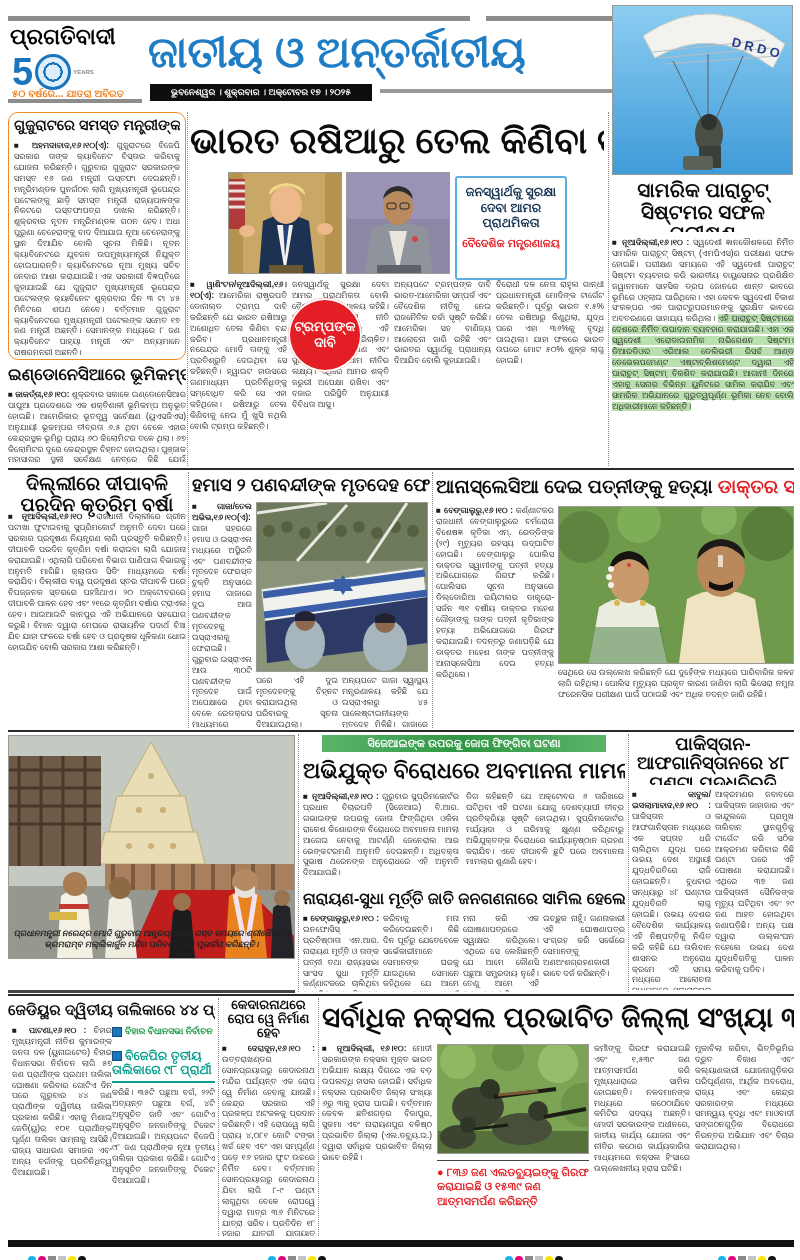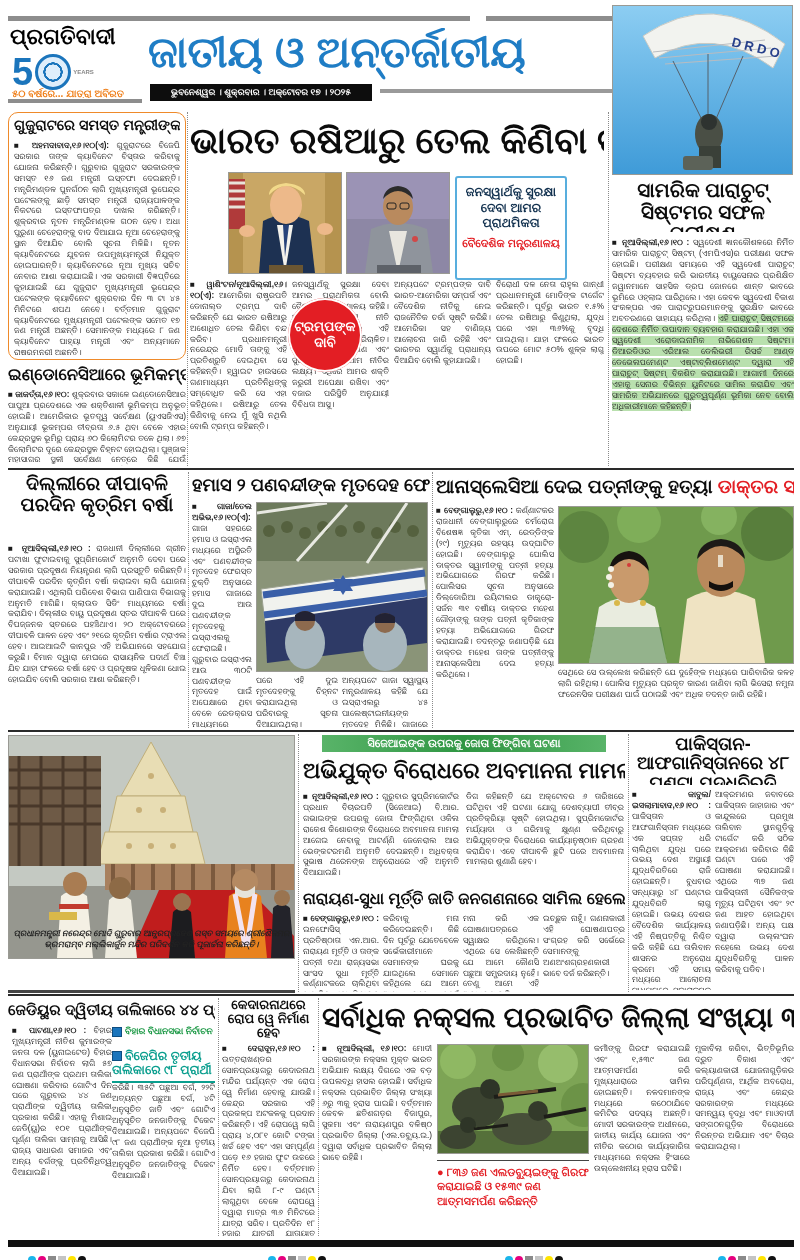--- a/index.html
+++ b/index.html
@@ -164,21 +164,21 @@
     <span>ସ୍ୱଦେଶୀ ଜ୍ଞାନକୌଶଳରେ ନିର୍ମିତ ସାମରିକ ପାରାଚୁଟ୍ ସିଷ୍ଟମ୍ (ଏମପିଏସ)ର ପରୀକ୍ଷଣ ସଫଳ ହୋଇଛି। ପରୀକ୍ଷଣ ସମୟରେ ଏହି ସ୍ୱଦେଶୀ ପାରାଚୁଟ୍ ସିଷ୍ଟମ ବ୍ୟବହାର କରି ଭାରତୀୟ ବାୟୁସେନାର ପ୍ରଶିକ୍ଷିତ ଜୱାନମାନେ ସାହସିକ ଡ୍ରପ ଜୋନରେ ଶାନ୍ତ ଭାବରେ ଭୂମିରେ ଓହ୍ଲାଇ ପାରିଥିଲେ। ଏହା କେବଳ ସ୍ୱଦେଶୀ ବିକାଶ ସଂକଳ୍ପର ଏକ ପାରାଟ୍ରୁପରମାନଙ୍କୁ ସୁରକ୍ଷିତ ଭାବରେ ଅବତରଣରେ ସାହାଯ୍ୟ କରିଥିଲା।</span>
     <span class="hl-green">ଏହି ପାରାଚୁଟ୍ ସିଷ୍ଟମରେ ଦେଶରେ ନିର୍ମିତ ଉପାଦାନ ବ୍ୟବହାର କରାଯାଇଛି। ଏହା ଏକ ସ୍ୱଦେଶୀ ଏରୋଡାଇନାମିକ ନାଭିଗେଶନ ସିଷ୍ଟମ। ଡିଆରଡିଓର ଏରିଆଲ ଡେଲିଭରୀ ରିସର୍ଚ୍ଚ ଆଣ୍ଡ ଡେଭେଲପମେଣ୍ଟ ଏଷ୍ଟାବ୍ଲିଶମେଣ୍ଟ ଦ୍ୱାରା ଏହି ପାରାଚୁଟ୍ ସିଷ୍ଟମ୍ ବିକଶିତ କରାଯାଇଛି। ଆଗାମୀ ଦିନରେ ଏହାକୁ ସେନାର ବିଭିନ୍ନ ୟୁନିଟରେ ସାମିଲ କରାଯିବ ଏବଂ ସାମରିକ ଅଭିଯାନରେ ଗୁରୁତ୍ୱପୂର୍ଣ୍ଣ ଭୂମିକା ନେବ ବୋଲି ଅଧିକାରୀମାନେ କହିଛନ୍ତି।</span>
   </div>
 
   <div class="abs hline" style="left:8px;top:468px;width:786px;height:2px;"></div>
 
   <div class="abs dotv" style="left:188px;top:472px;height:256px;"></div>
   <div class="abs dotv" style="left:432px;top:472px;height:256px;"></div>
 
   <div class="abs headline" style="left:8px;top:474px;width:178px;height:48px;font-size:19px;">ଦିଲ୍ଲୀରେ ଦୀପାବଳି ପରଦିନ କୃତ୍ରିମ ବର୍ଷା</div>
-  <div class="abs body-txt" style="left:8px;top:544px;width:178px;height:200px;">
+  <div class="abs body-txt" style="left:8px;top:512px;width:178px;height:200px;">
     <span class="dl">■ ନୂଆଦିଲ୍ଲୀ,୧୬।୧୦ :</span>
     <span>ରାଜଧାନୀ ଦିଲ୍ଲୀରେ ଗ୍ରୀନ ପଟାଖା ଫୁଟାଇବାକୁ ସୁପ୍ରିମକୋର୍ଟ ଅନୁମତି ଦେବା ପରେ ସରକାର ପ୍ରଦୂଷଣ ନିୟନ୍ତ୍ରଣ ଲାଗି ପ୍ରସ୍ତୁତି କରିଛନ୍ତି। ଦୀପାବଳି ପରଦିନ କୃତ୍ରିମ ବର୍ଷା କରାଇବା ଲାଗି ଯୋଜନା କରାଯାଇଛି। ଏଥିଲାଗି ପରିବେଶ ବିଭାଗ ପାଣିପାଗ ବିଭାଗକୁ ଅନୁମତି ମାଗିଛି। କ୍ଲାଉଡ ସିଡିଂ ମାଧ୍ୟମରେ ବର୍ଷା କରାଯିବ। ଦିଲ୍ଲୀର ବାୟୁ ପ୍ରଦୂଷଣ ସ୍ତର ଦୀପାବଳି ପରେ ବିପଜ୍ଜନକ ସ୍ତରରେ ପହଞ୍ଚିଥାଏ। ୨୦ ଅକ୍ଟୋବରରେ ଦୀପାବଳି ପାଳନ ହେବ ଏବଂ ୨୧ରେ କୃତ୍ରିମ ବର୍ଷାର ଟ୍ରାଏଲ ହେବ। ଆଇଆଇଟି କାନପୁର ଏହି ଅଭିଯାନରେ ସହଯୋଗ କରୁଛି। ବିମାନ ଦ୍ୱାରା ମେଘରେ ରାସାୟନିକ ପଦାର୍ଥ ବିଞ୍ଚା ଯିବ ଯାହା ଫଳରେ ବର୍ଷା ହେବ ଓ ପ୍ରଦୂଷକ ଧୂଳିକଣା ଧୋଇ ହୋଇଯିବ ବୋଲି ସରକାର ଆଶା କରିଛନ୍ତି।</span>
   </div>
 
   <div class="abs headline nowrap" style="left:192px;top:472px;width:238px;height:26px;font-size:18px;line-height:26px;">ହମାସ ୨ ପଣବନ୍ଦୀଙ୍କ ମୃତଦେହ ଫେରାଇଲା</div>
   <div class="abs body-txt" style="left:192px;top:502px;width:60px;height:226px;">
     <span class="dl">■ ଗାଜା/ତେଲ ଅଭିଭ,୧୬।୧୦(ଏ):</span>
     <span>ଗାଜା ସହରରେ ହମାସ ଓ ଇସ୍ରାଏଲ ମଧ୍ୟରେ ଅସ୍ଥିରତି ଏବଂ ପଣବନ୍ଦୀଙ୍କ ମୃତଦେହ ଫେରସ୍ତ ଚୁକ୍ତି ଅନୁସାରେ ହମାସ ଗାଜାରେ ଦୁଇ ଆଉ ପଣବନ୍ଦୀଙ୍କ ମୃତଦେହକୁ ଇସ୍ରାଏଲକୁ ଫେରାଇଛି। ଗୁରୁବାର ଇସ୍ରାଏଲ ଆଉ ୩୦ଟି ପଣବନ୍ଦୀଙ୍କ ମୃତଦେହ ପାଇଁ ଅପେକ୍ଷାରେ ଥିବା ବେଳେ ରେଡକ୍ରସ ମାଧ୍ୟମରେ ମୃତଦେହ ହସ୍ତାନ୍ତର କରାଯାଇଥିଲା। ସେନା ଏକ ସ୍ୱତନ୍ତ୍ର ସମାରୋହରେ ମୃତଦେହଙ୍କୁ ଗ୍ରହଣ କରିଥିଲା।</span>
   </div>
   <div class="abs photo" style="left:256px;top:502px;width:172px;height:170px;">
@@ -337,21 +337,21 @@
   <div class="abs dotv" style="left:318px;top:998px;height:238px;"></div>
 
   <div class="abs headline nowrap" style="left:8px;top:998px;width:207px;height:24px;font-size:15px;line-height:24px;">ଜେଡିୟୁର ଦ୍ୱିତୀୟ ତାଲିକାରେ ୪୪ ପ୍ରାର୍ଥୀ</div>
   <div class="abs body-txt" style="left:12px;top:1026px;width:100px;height:210px;">
     <span class="dl">■ ପାଟଣା,୧୬।୧୦ :</span>
     <span>ବିହାର ମୁଖ୍ୟମନ୍ତ୍ରୀ ନୀତିଶ କୁମାରଙ୍କ ଜନତା ଦଳ (ୟୁନାଇଟେଡ) ବିହାର ବିଧାନସଭା ନିର୍ବାଚନ ଲାଗି ୫୭ ଜଣ ପ୍ରାର୍ଥୀଙ୍କ ପ୍ରଥମ ତାଲିକା ଘୋଷଣା କରିବାର ଗୋଟିଏ ଦିନ ପରେ ଗୁରୁବାର ୪୪ ଜଣ ପ୍ରାର୍ଥୀଙ୍କ ଦ୍ୱିତୀୟ ତାଲିକା ପ୍ରକାଶ କରିଛି। ଏହାକୁ ମିଶାଇ ଜେଡି(ୟୁ)ର ୧୦୧ ପ୍ରାର୍ଥୀଙ୍କ ପୂର୍ଣ୍ଣ ତାଲିକା ସାମ୍ନାକୁ ଆସିଛି। ରାଜ୍ୟ ସାଧାରଣ ସମାଜର ଏବଂ ଅନ୍ୟ ବର୍ଗଙ୍କୁ ପ୍ରତିନିଧିତ୍ୱ ଦିଆଯାଇଛି।</span>
   </div>
   <div class="abs" style="left:112px;top:1026px;width:103px;height:210px;overflow:hidden;">
     <div class="sub-k1"><span class="sq"></span><span>ବିହାର ବିଧାନସଭା ନିର୍ବାଚନ</span></div>
     <div class="sub-k2" style="margin-top:11px;"><span class="sq"></span><span>ବିଜେପିର ତୃତୀୟ ତାଲିକାରେ ୯୮ ପ୍ରାର୍ଥୀ</span></div>
-    <div class="body-txt" style="height:140px;">କରିଛି। ୩୫ଟି ପଛୁଆ ବର୍ଗ, ୨୨ଟି ଅତ୍ୟନ୍ତ ପଛୁଆ ବର୍ଗ, ୪ଟି ଅନୁସୂଚିତ ଜାତି ଏବଂ ଗୋଟିଏ ଅନୁସୂଚିତ ଜନଜାତିଙ୍କୁ ଟିକେଟ ଦିଆଯାଇଛି। ଅନ୍ୟପଟେ ବିଜେପି ୯୮ ଜଣ ପ୍ରାର୍ଥୀଙ୍କ ନୂଆ ତୃତୀୟ ତାଲିକା ପ୍ରକାଶ କରିଛି। ଗୋଟିଏ ଅନୁସୂଚିତ ଜନଜାତିଙ୍କୁ ଟିକେଟ ଦିଆଯାଇଛି।</div>
+    <div class="body-txt" style="height:140px;margin-top:5px;">କରିଛି। ୩୫ଟି ପଛୁଆ ବର୍ଗ, ୨୨ଟି ଅତ୍ୟନ୍ତ ପଛୁଆ ବର୍ଗ, ୪ଟି ଅନୁସୂଚିତ ଜାତି ଏବଂ ଗୋଟିଏ ଅନୁସୂଚିତ ଜନଜାତିଙ୍କୁ ଟିକେଟ ଦିଆଯାଇଛି। ଅନ୍ୟପଟେ ବିଜେପି ୯୮ ଜଣ ପ୍ରାର୍ଥୀଙ୍କ ନୂଆ ତୃତୀୟ ତାଲିକା ପ୍ରକାଶ କରିଛି। ଗୋଟିଏ ଅନୁସୂଚିତ ଜନଜାତିଙ୍କୁ ଟିକେଟ ଦିଆଯାଇଛି।</div>
   </div>
 
   <div class="abs headline" style="left:222px;top:998px;width:93px;height:42px;font-size:13px;">କେଦାରନାଥରେ ରୋପ ୱେ ନିର୍ମାଣ ହେବ</div>
   <div class="abs body-txt" style="left:222px;top:1044px;width:93px;height:192px;">
     <span class="dl">■ ଦେରାଦୂନ,୧୬।୧୦ :</span>
     <span>ଉତ୍ତରାଖଣ୍ଡର ସୋନପ୍ରୟାଗରୁ କେଦାରନାଥ ମନ୍ଦିର ପର୍ଯ୍ୟନ୍ତ ଏକ ରୋପ ୱେ ନିର୍ମାଣ ହେବାକୁ ଯାଉଛି। କେନ୍ଦ୍ର ସରକାର ଏହି ପ୍ରକଳ୍ପ ଅଟକଳକୁ ପ୍ରଦାନ କରିଛନ୍ତି। ଏହି ରୋପୱେ ଲାଗି ପ୍ରାୟ ୪,୦୮୧ କୋଟି ଟଙ୍କା ଖର୍ଚ୍ଚ ହେବ ଏବଂ ଏହା ସମ୍ପୂର୍ଣ୍ଣ ପଡ଼େ ୧୬ ହଜାର ଫୁଟ ଉଚ୍ଚରେ ନିର୍ମିତ ହେବ। ବର୍ତ୍ତମାନ ସୋନପ୍ରୟାଗରୁ କେଦାରନାଥ ଯିବା ଲାଗି ୮-୯ ଘଣ୍ଟା ଲାଗୁଥିବା ବେଳେ ରୋପୱେ ଦ୍ୱାରା ମାତ୍ର ୩୬ ମିନିଟରେ ଯାତ୍ରା ସରିବ। ପ୍ରତିଦିନ ୧୮ ହଜାର ଯାତ୍ରୀ ଯାତାୟାତ କରିପାରିବେ।</span>
   </div>
 
   <div class="abs headline nowrap" style="left:322px;top:998px;width:472px;height:40px;font-size:28px;line-height:40px;">ସର୍ବାଧିକ ନକ୍ସଲ ପ୍ରଭାବିତ ଜିଲ୍ଲା ସଂଖ୍ୟା ୩କୁ ହ୍ରାସ</div>
   <div class="abs body-txt" style="left:322px;top:1044px;width:110px;height:192px;">

